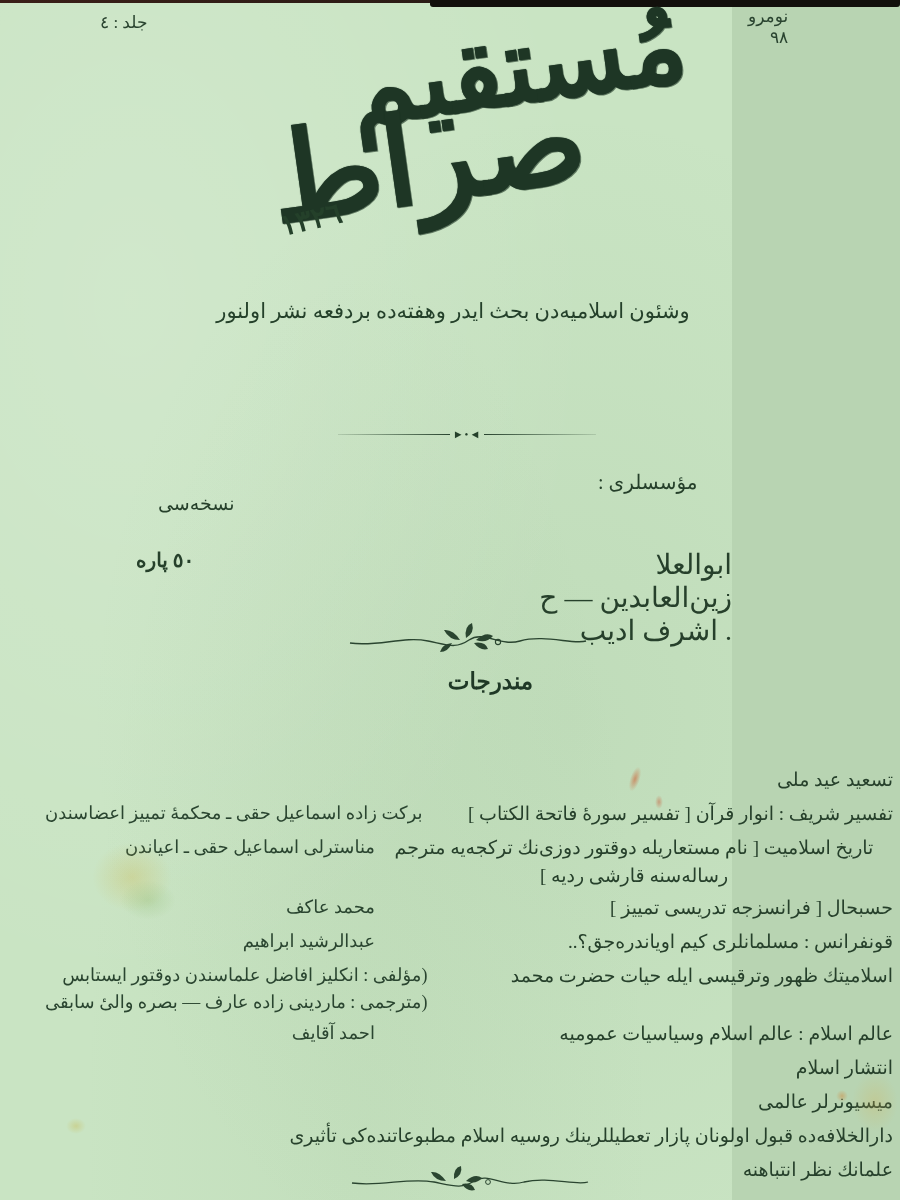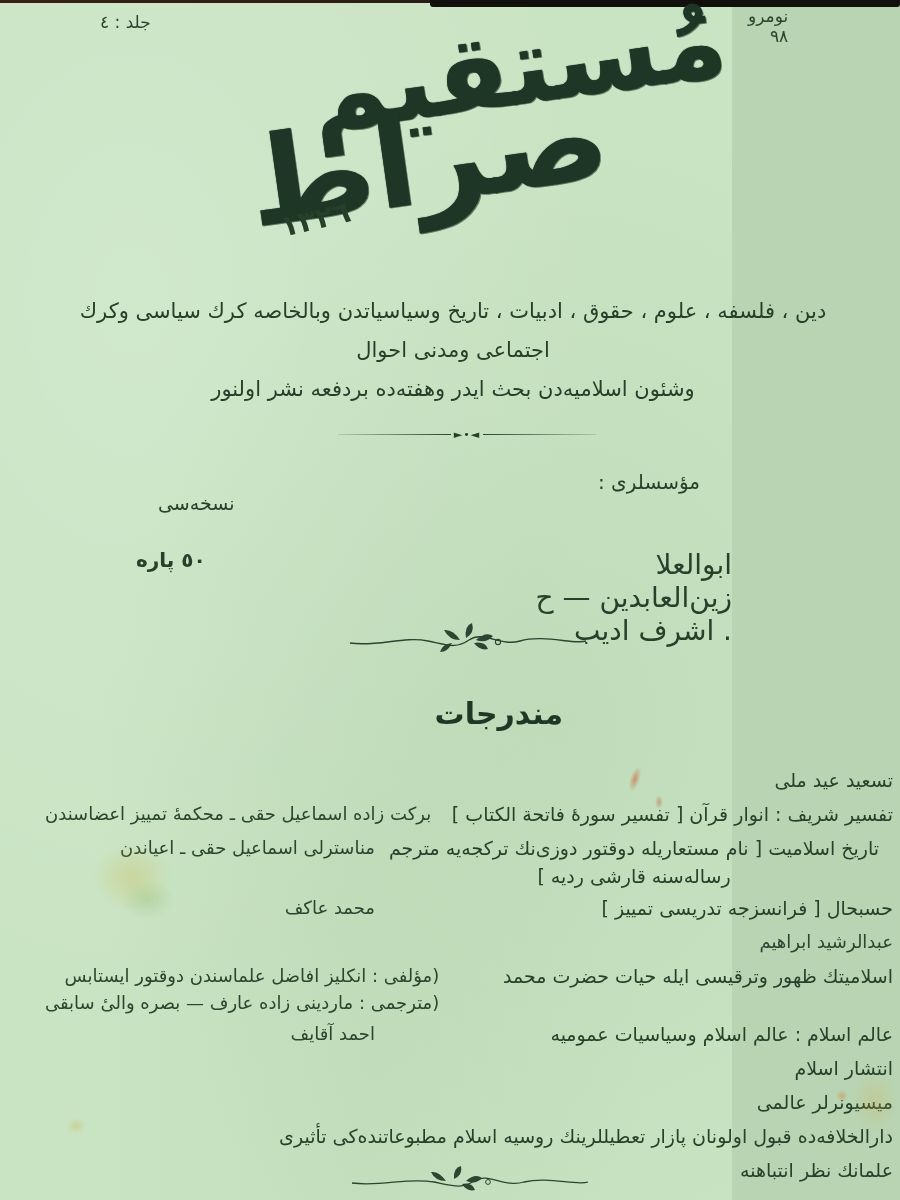--- a/index.html
+++ b/index.html
@@ -9,20 +9,21 @@
     background:#b8d4b2;
   }
   .page{
     position:relative;width:732px;height:1200px;
     background:
       radial-gradient(ellipse at 18% 25%, rgba(255,255,255,0.14), transparent 55%),
       radial-gradient(ellipse at 78% 60%, rgba(110,150,105,0.10), transparent 60%),
       radial-gradient(ellipse at 50% 95%, rgba(120,160,110,0.08), transparent 55%),
       #c9e4c3;
     color:#26402b;
+    font-family:Liberation Serif, serif;
   }
   .abs{position:absolute;}
   .rtl{direction:rtl;unicode-bidi:plaintext;}
 
   
   .edge-top{left:0;top:0;width:900px;height:3px;background:linear-gradient(90deg,#3a1f18,#1a1712);}
   .edge-top-right{left:430px;top:0;width:470px;height:7px;background:#12100c;border-radius:0 0 3px 3px;}
 
   
   .corner{font-size:17px;color:#2a4430;}
@@ -60,22 +61,22 @@
 
   .founders-label{left:598px;top:470px;font-size:20px;text-align:right;}
   .founders-names{left:535px;top:548px;font-size:28px;}
   .price-label{left:158px;top:492px;font-size:19px;}
   .price-value{left:136px;top:548px;font-size:20px;font-weight:bold;text-align:center;}
 
   .vine{left:348px;top:622px;}
   .vine-bottom{left:350px;top:1166px;}
 
   .contents-heading{
-    left:418px;top:696px;width:145px;text-align:right;
-    font-size:30px;font-weight:bold;color:#1f3826;
+    left:418px;top:668px;width:145px;text-align:center;
+    font-size:23px;font-weight:bold;color:#1f3826;
   }
 
   
   .toc{left:45px;top:766px;width:848px;}
   .toc-row{
     display:flex;direction:rtl;justify-content:space-between;
     align-items:flex-start;min-height:30px;margin-bottom:4px;
   }
   .toc-title{font-size:19px;line-height:28px;text-align:center;flex-shrink:1;min-width:0;}
   .toc-author{
@@ -111,21 +112,20 @@
   <div class="abs edge-top-right"></div>
 
   <div class="abs corner volume rtl">جلد : ٤</div>
   <div class="abs corner issue rtl">نومرو ٩٨</div>
 
   <div class="abs masthead-top rtl">مُستقيم</div>
   <div class="abs masthead-bottom rtl">صراط</div>
   <div class="abs masthead-year rtl">١٣٢٦</div>
 
   <div class="abs subtitle rtl">
-    <div>دين ، فلسفه ، علوم ، حقوق ، ادبيات ، تاريخ وسياسياتدن وبالخاصه كرك سياسى وكرك اجتماعى ومدنى احوال</div>
     <div>وشئون اسلاميه‌دن بحث ايدر وهفته‌ده بردفعه نشر اولنور</div>
   </div>
 
   <div class="abs divider1">
     <div class="ln"></div>
     <div class="orn">►•◄</div>
     <div class="ln r"></div>
   </div>
 
   <div class="abs founders-label rtl">مؤسسلرى :</div>
@@ -164,20 +164,21 @@
           <div class="author-line">مناسترلى اسماعيل حقى ـ اعياندن</div>
         </div>
     </div>
       <div class="toc-row">
       <div class="toc-title rtl">حسبحال [ فرانسزجه تدريسى تمييز ]</div>
       <div class="toc-author rtl">
           <div class="author-line">محمد عاكف</div>
         </div>
     </div>
       <div class="toc-row">
+      <div class="toc-title rtl">قونفرانس : مسلمانلرى كيم اوياندره‌جق؟..</div>
       <div class="toc-author rtl">
           <div class="author-line">عبدالرشيد ابراهيم</div>
         </div>
     </div>
       <div class="toc-row">
       <div class="toc-title rtl">اسلاميتك ظهور وترقيسى ايله حيات حضرت محمد</div>
       <div class="toc-author rtl">
           <div class="author-line">(مؤلفى : انكليز افاضل علماسندن دوقتور ايستابس</div>
           <div class="author-line">(مترجمى : ماردينى زاده عارف — بصره والىٔ سابقى</div>
         </div>

